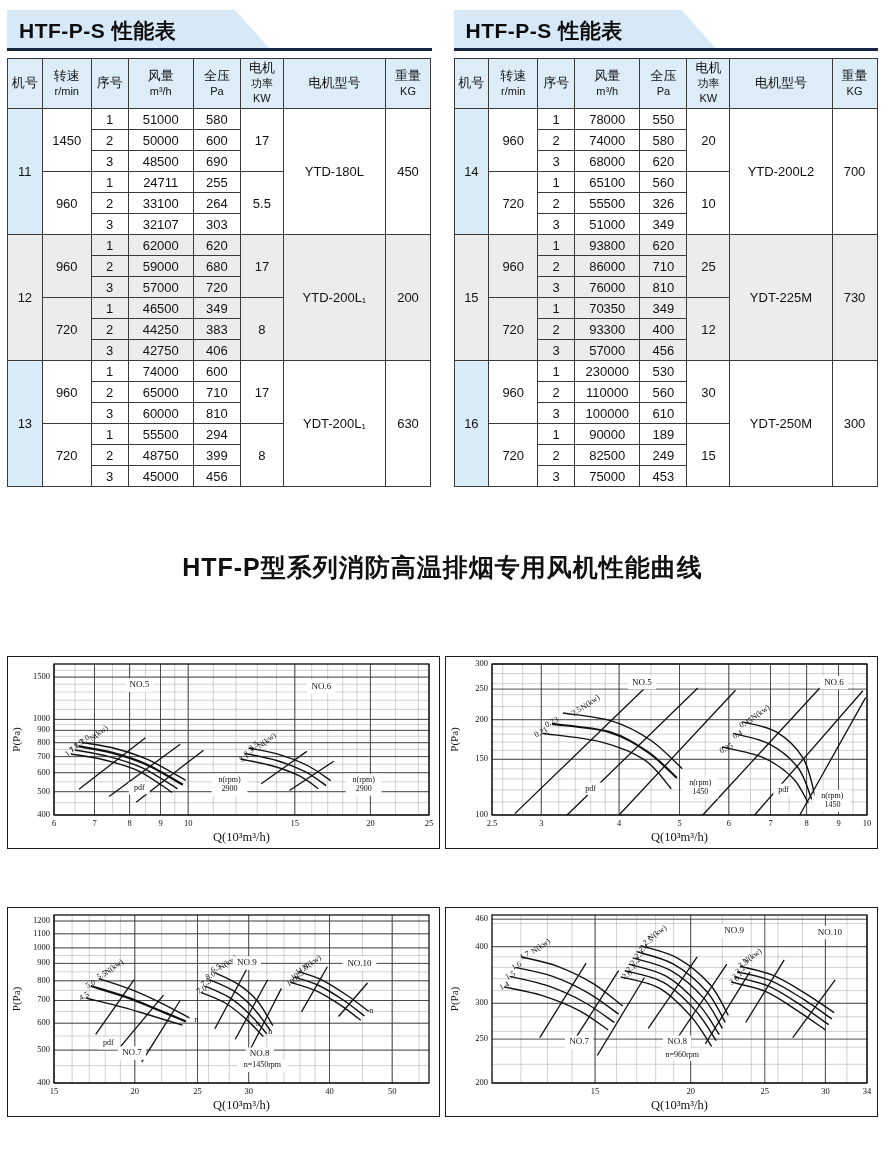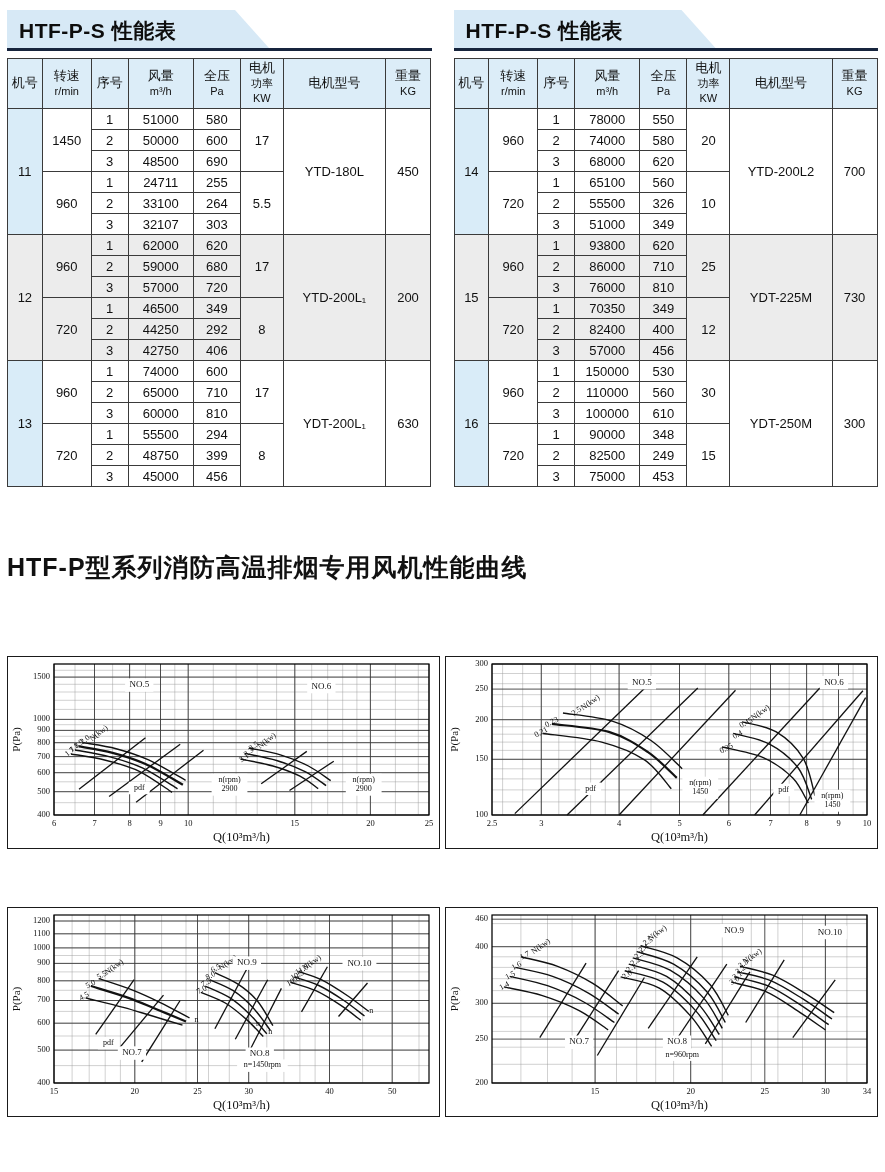--- a/index.html
+++ b/index.html
@@ -14,21 +14,21 @@
   .title-underline { width: 100%; height: 0; border-bottom: 3px solid #16243d; margin-bottom: 7px; }
   table.perf { border-collapse: collapse; width: 424px; table-layout: fixed; }
   table.perf th, table.perf td { border: 1px solid #3a3a3a; text-align: center; vertical-align: middle; font-size: 13px; padding: 1px 2px; }
   table.perf th { background: #dcedf8; font-weight: normal; line-height: 1.15; height: 50px; font-size: 13px; }
   table.perf td { height: 21px; background: #fff; }
   table.perf tr.shaded td { background: #ececec; }
   table.perf td.unit { background: #d9ecf8; }
   table.perf .sub { font-size: 11px; }
 
   
-  .curves-title { text-align: left; font-size: 25px; font-weight: bold; margin: 64px 0 72px; letter-spacing: 1px; }
+  .curves-title { text-align: center; font-size: 25px; font-weight: bold; margin: 64px 0 72px; letter-spacing: 1px; }
 
   
   .charts-grid { display: grid; grid-template-columns: 433px 433px; column-gap: 5px; row-gap: 58px; }
   .chart-panel { border: 1px solid #1a1a1a; background: #fff; }
   .chart-panel svg { display: block; }
 </style>
 </head>
 <body>
 
 <div class="page">
@@ -114,21 +114,21 @@
               <tr class="shaded">
                 <td rowspan="3">720</td>
                 <td>1</td>
                 <td>46500</td>
                 <td>349</td>
                 <td rowspan="3">8</td>
               </tr>
               <tr class="shaded">
                 <td>2</td>
                 <td>44250</td>
-                <td>292</td>
+                <td>383</td>
               </tr>
               <tr class="shaded">
                 <td>3</td>
                 <td>42750</td>
                 <td>406</td>
               </tr>
               <tr>
                 <td rowspan="6" class="unit">13</td>
                 <td rowspan="3">960</td>
                 <td>1</td>
@@ -249,53 +249,53 @@
               </tr>
               <tr class="shaded">
                 <td rowspan="3">720</td>
                 <td>1</td>
                 <td>70350</td>
                 <td>349</td>
                 <td rowspan="3">12</td>
               </tr>
               <tr class="shaded">
                 <td>2</td>
-                <td>82400</td>
+                <td>93300</td>
                 <td>400</td>
               </tr>
               <tr class="shaded">
                 <td>3</td>
                 <td>57000</td>
                 <td>456</td>
               </tr>
               <tr>
                 <td rowspan="6" class="unit">16</td>
                 <td rowspan="3">960</td>
                 <td>1</td>
-                <td>150000</td>
+                <td>230000</td>
                 <td>530</td>
                 <td rowspan="3">30</td>
                 <td rowspan="6">YDT-250M</td>
                 <td rowspan="6">300</td>
               </tr>
               <tr>
                 <td>2</td>
                 <td>110000</td>
                 <td>560</td>
               </tr>
               <tr>
                 <td>3</td>
                 <td>100000</td>
                 <td>610</td>
               </tr>
               <tr>
                 <td rowspan="3">720</td>
                 <td>1</td>
                 <td>90000</td>
-                <td>348</td>
+                <td>189</td>
                 <td rowspan="3">15</td>
               </tr>
               <tr>
                 <td>2</td>
                 <td>82500</td>
                 <td>249</td>
               </tr>
               <tr>
                 <td>3</td>
                 <td>75000</td>

